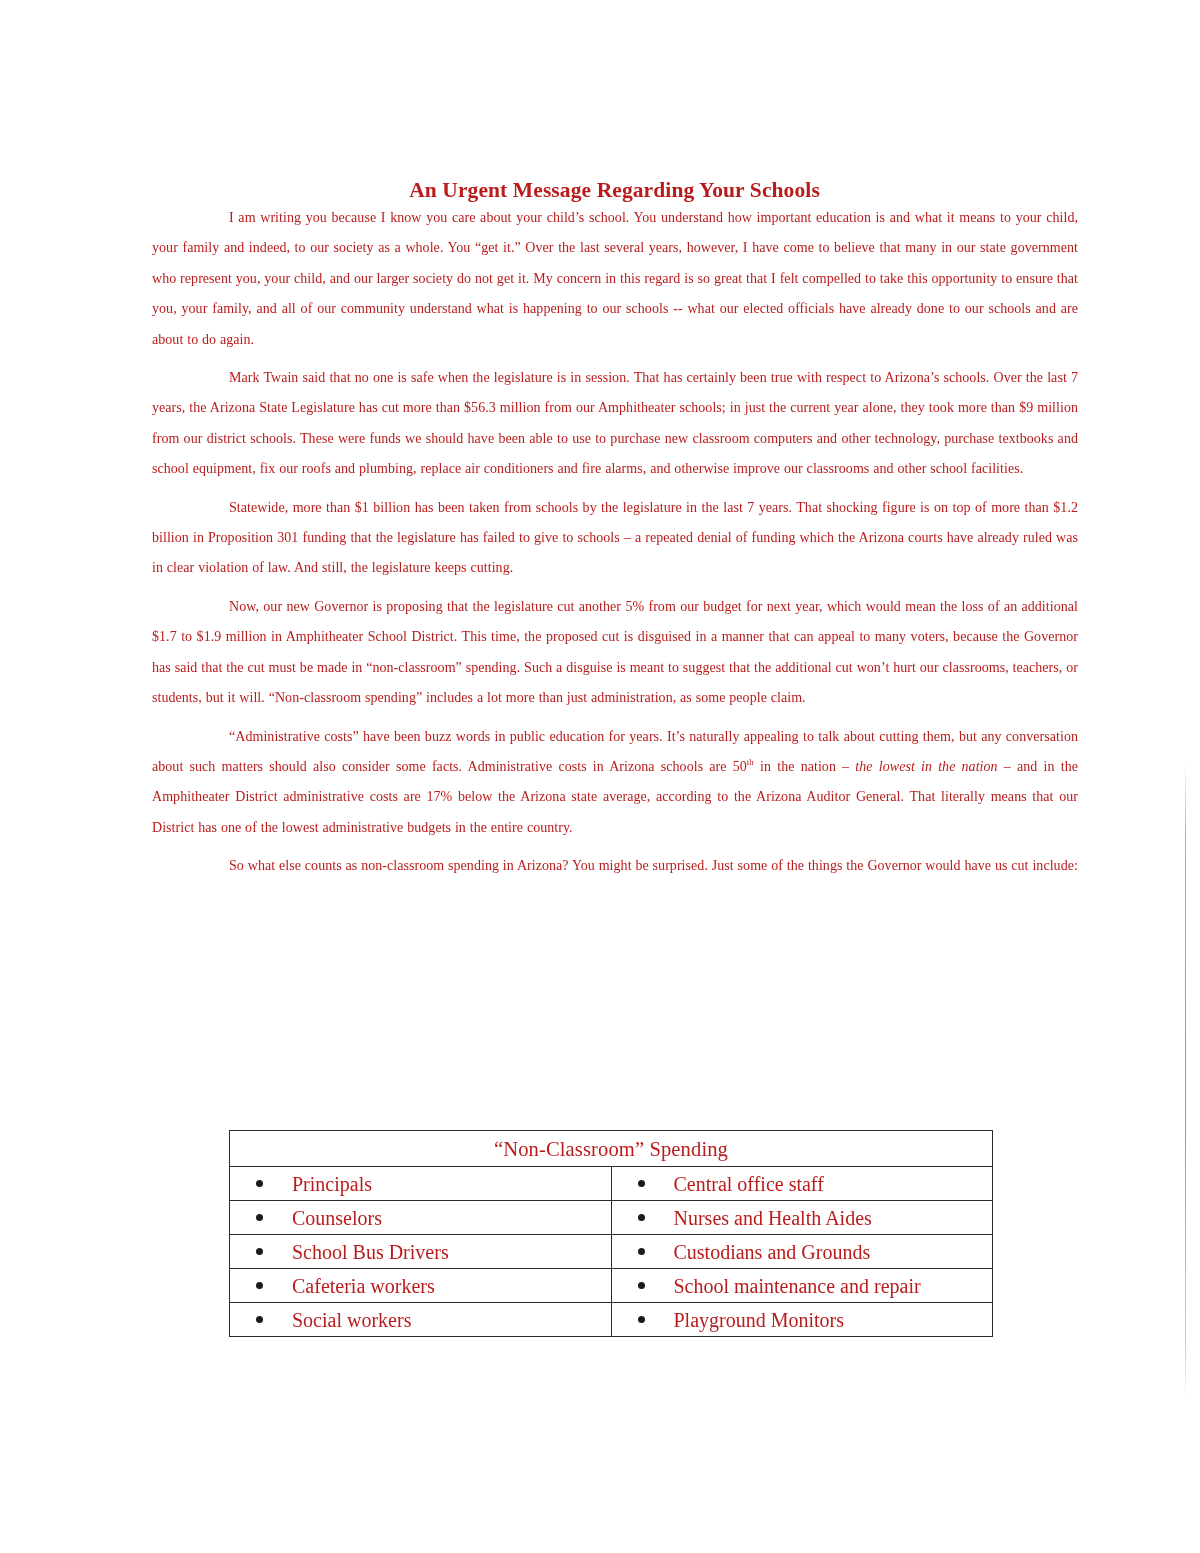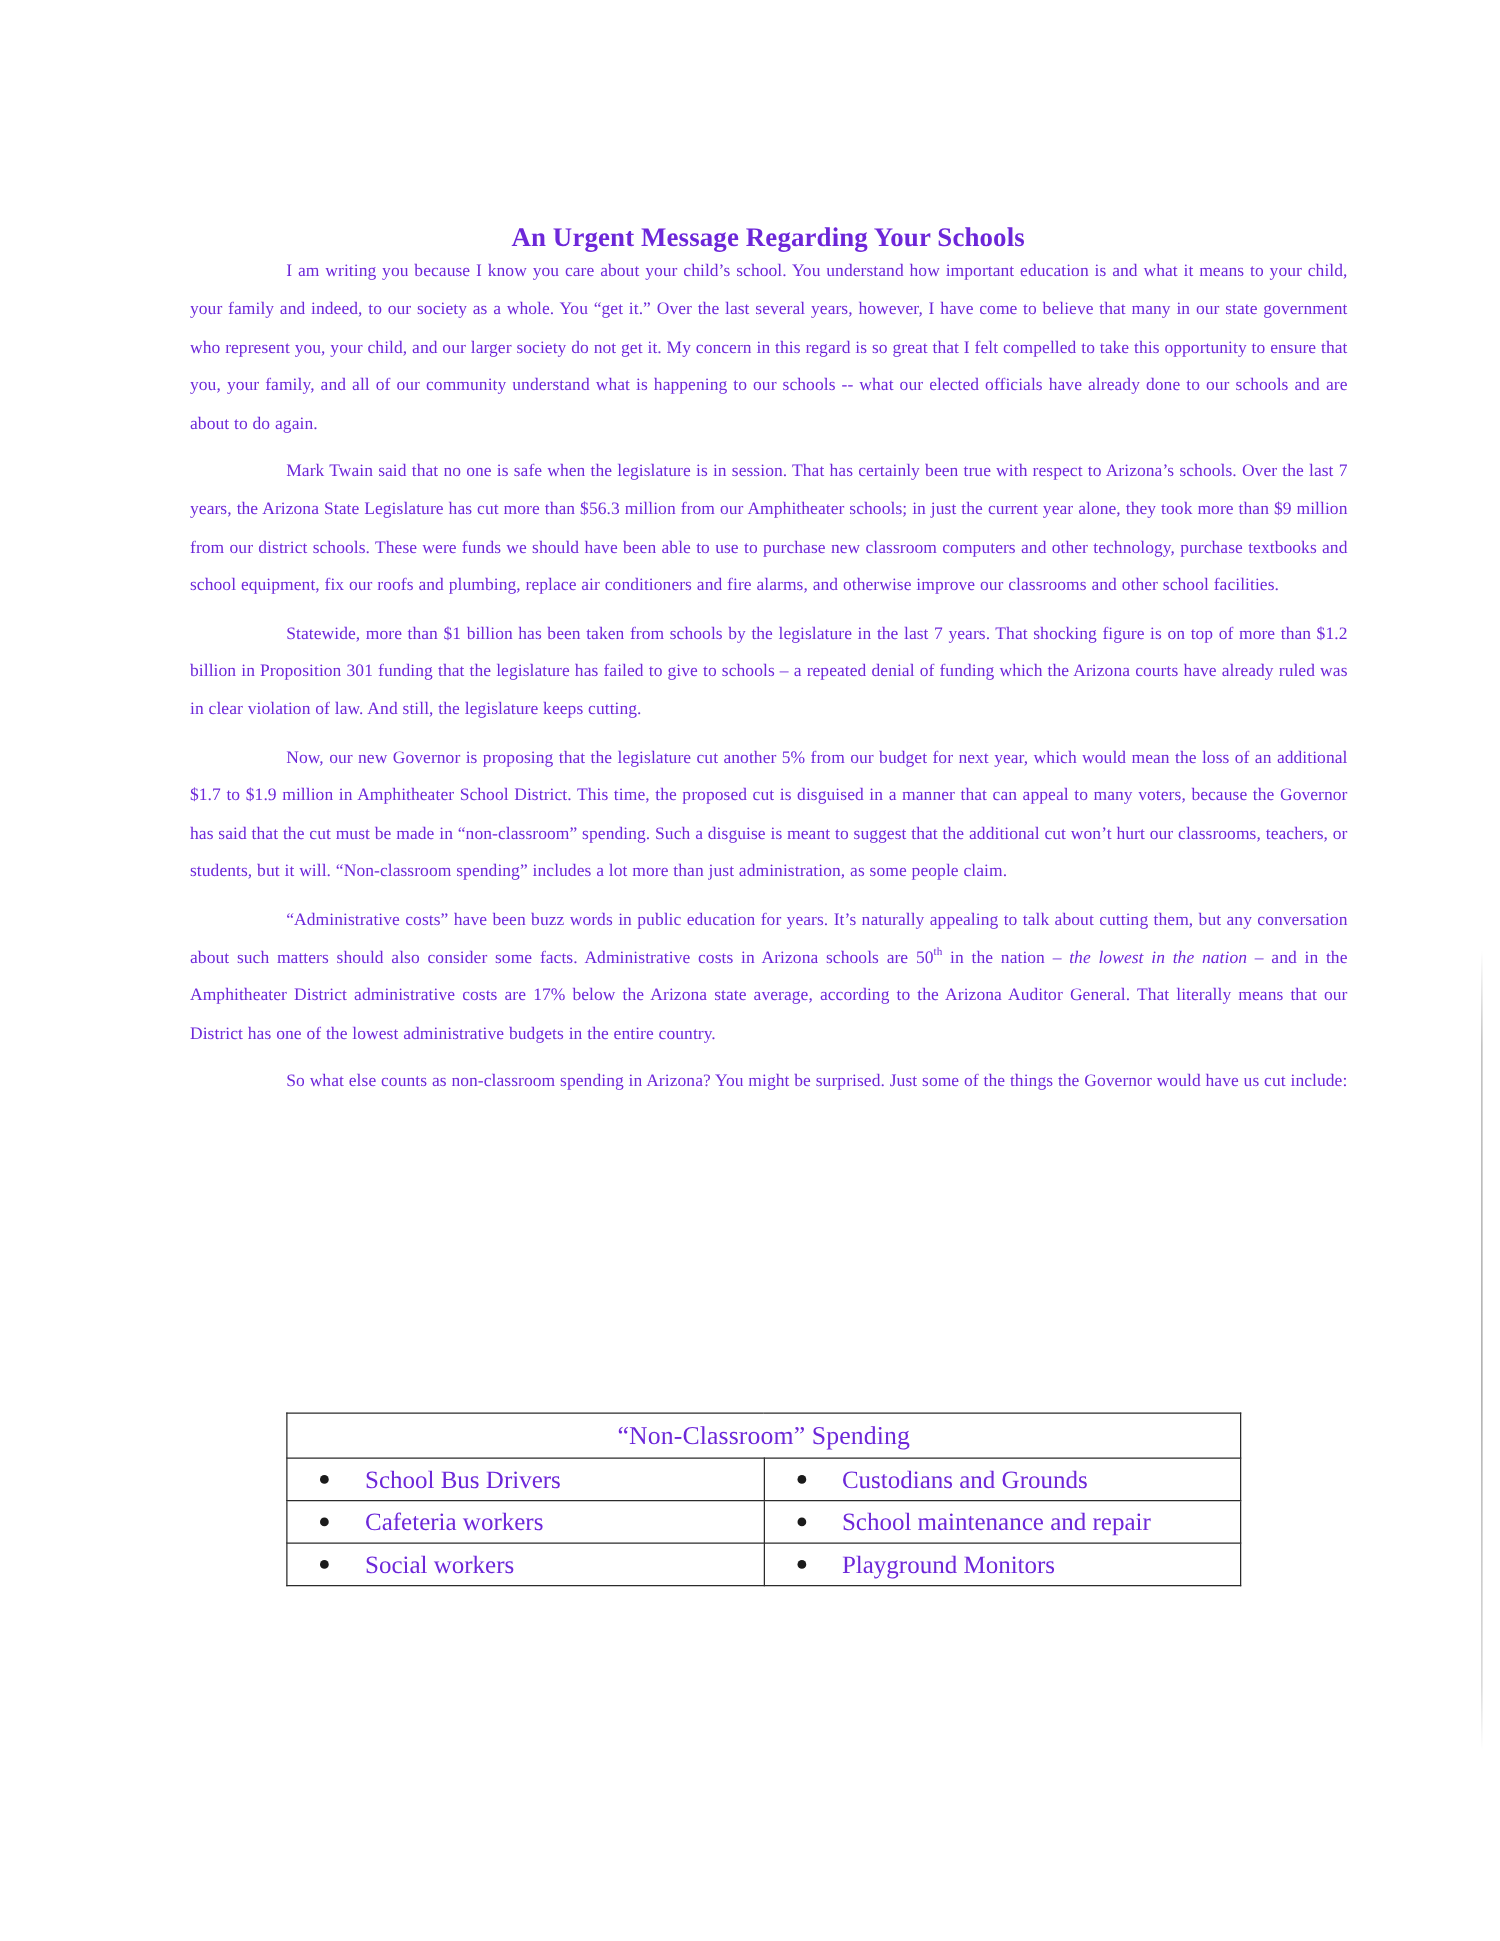--- a/index.html
+++ b/index.html
@@ -8,21 +8,21 @@
     padding: 0;
     background: #ffffff;
   }
   .page {
     position: relative;
     width: 1200px;
     height: 1553px;
     background: #ffffff;
     overflow: hidden;
     font-family: "Liberation Serif", "DejaVu Serif", serif;
-    color: #6d28d9;
+    color: #b91c1c;
   }
   
   .scan-edge {
     position: absolute;
     top: 760px;
     right: 14px;
     width: 1px;
     height: 640px;
     background: linear-gradient(to bottom,
       rgba(120,120,120,0) 0%,
@@ -146,20 +146,48 @@
     <thead>
       <tr>
         <th class="table-head" colspan="2">“Non-Classroom” Spending</th>
       </tr>
     </thead>
     <tbody>
       <tr>
         <td class="col-left">
           <div class="cell-inner">
             <span class="bullet"></span>
+            <span class="cell-label">Principals</span>
+          </div>
+        </td>
+        <td class="col-right">
+          <div class="cell-inner">
+            <span class="bullet"></span>
+            <span class="cell-label">Central office staff</span>
+          </div>
+        </td>
+      </tr>
+      <tr>
+        <td class="col-left">
+          <div class="cell-inner">
+            <span class="bullet"></span>
+            <span class="cell-label">Counselors</span>
+          </div>
+        </td>
+        <td class="col-right">
+          <div class="cell-inner">
+            <span class="bullet"></span>
+            <span class="cell-label">Nurses and Health Aides</span>
+          </div>
+        </td>
+      </tr>
+      <tr>
+        <td class="col-left">
+          <div class="cell-inner">
+            <span class="bullet"></span>
             <span class="cell-label">School Bus Drivers</span>
           </div>
         </td>
         <td class="col-right">
           <div class="cell-inner">
             <span class="bullet"></span>
             <span class="cell-label">Custodians and Grounds</span>
           </div>
         </td>
       </tr>

